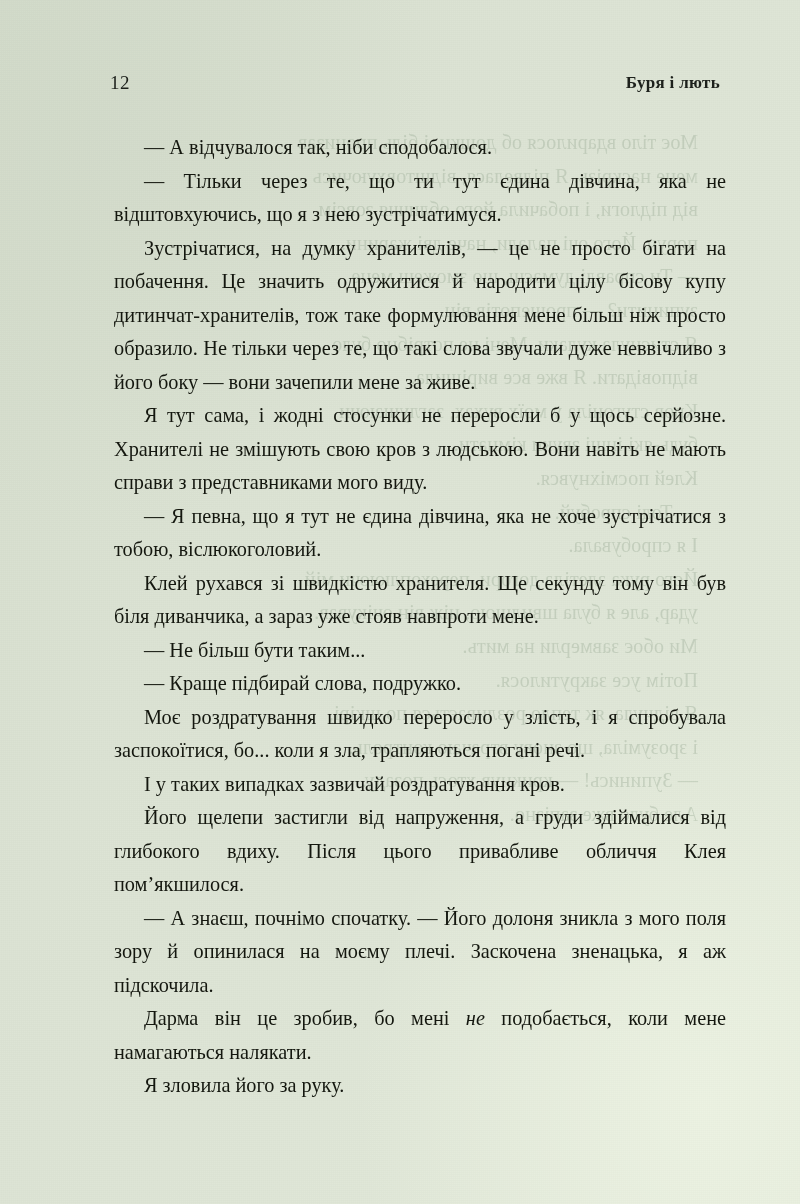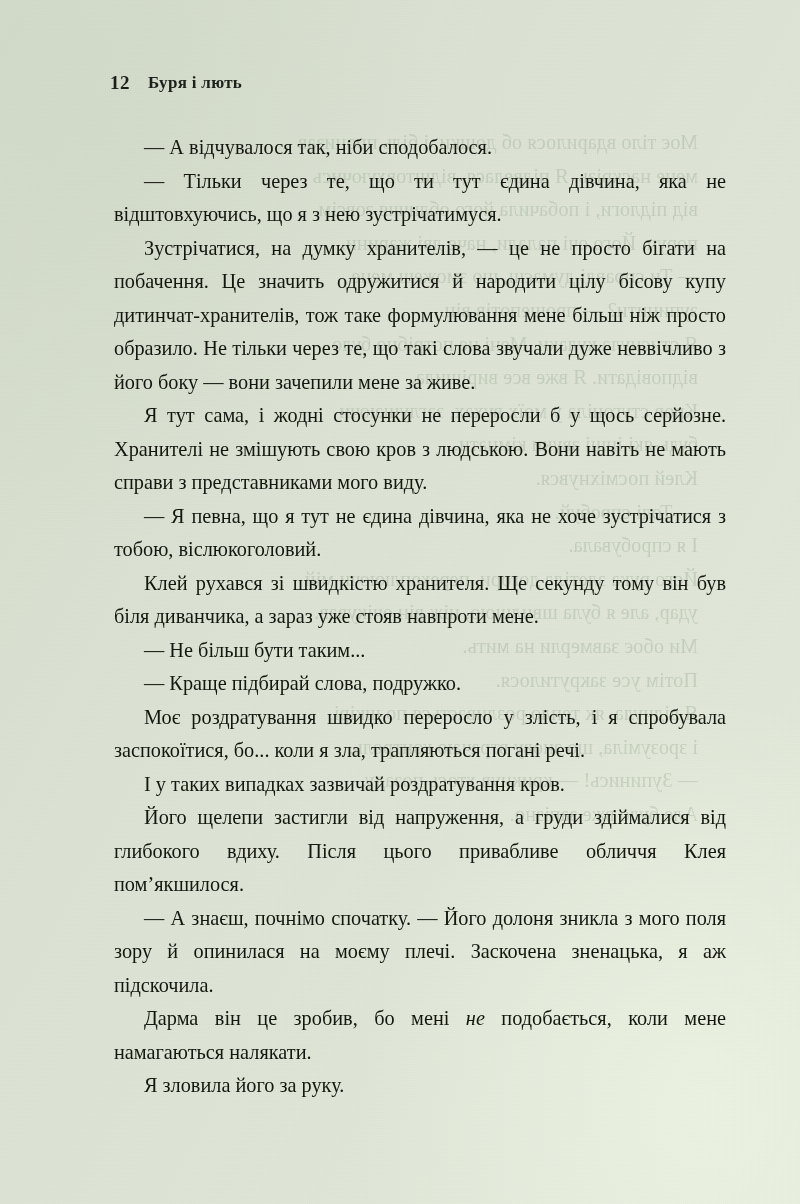--- a/index.html
+++ b/index.html
@@ -66,29 +66,29 @@
     top: 72px;
     left: 110px;
     width: 610px;
     height: 26px;
   }
   .folio {
     position: absolute;
     left: 0;
     top: 0;
     font-size: 19px;
-    font-weight: bold;
+    font-weight: normal;
     color: #1b1f1a;
     letter-spacing: .5px;
   }
   .book-title {
     position: absolute;
     left: 0; right: 0;
     top: 1px;
-    text-align: left;
+    text-align: right;
     font-size: 17px;
     font-weight: bold;
     color: #1d211c;
     letter-spacing: .3px;
     margin-left: 38px;
   }
 
   .body-text {
     position: absolute;
     left: 114px;

